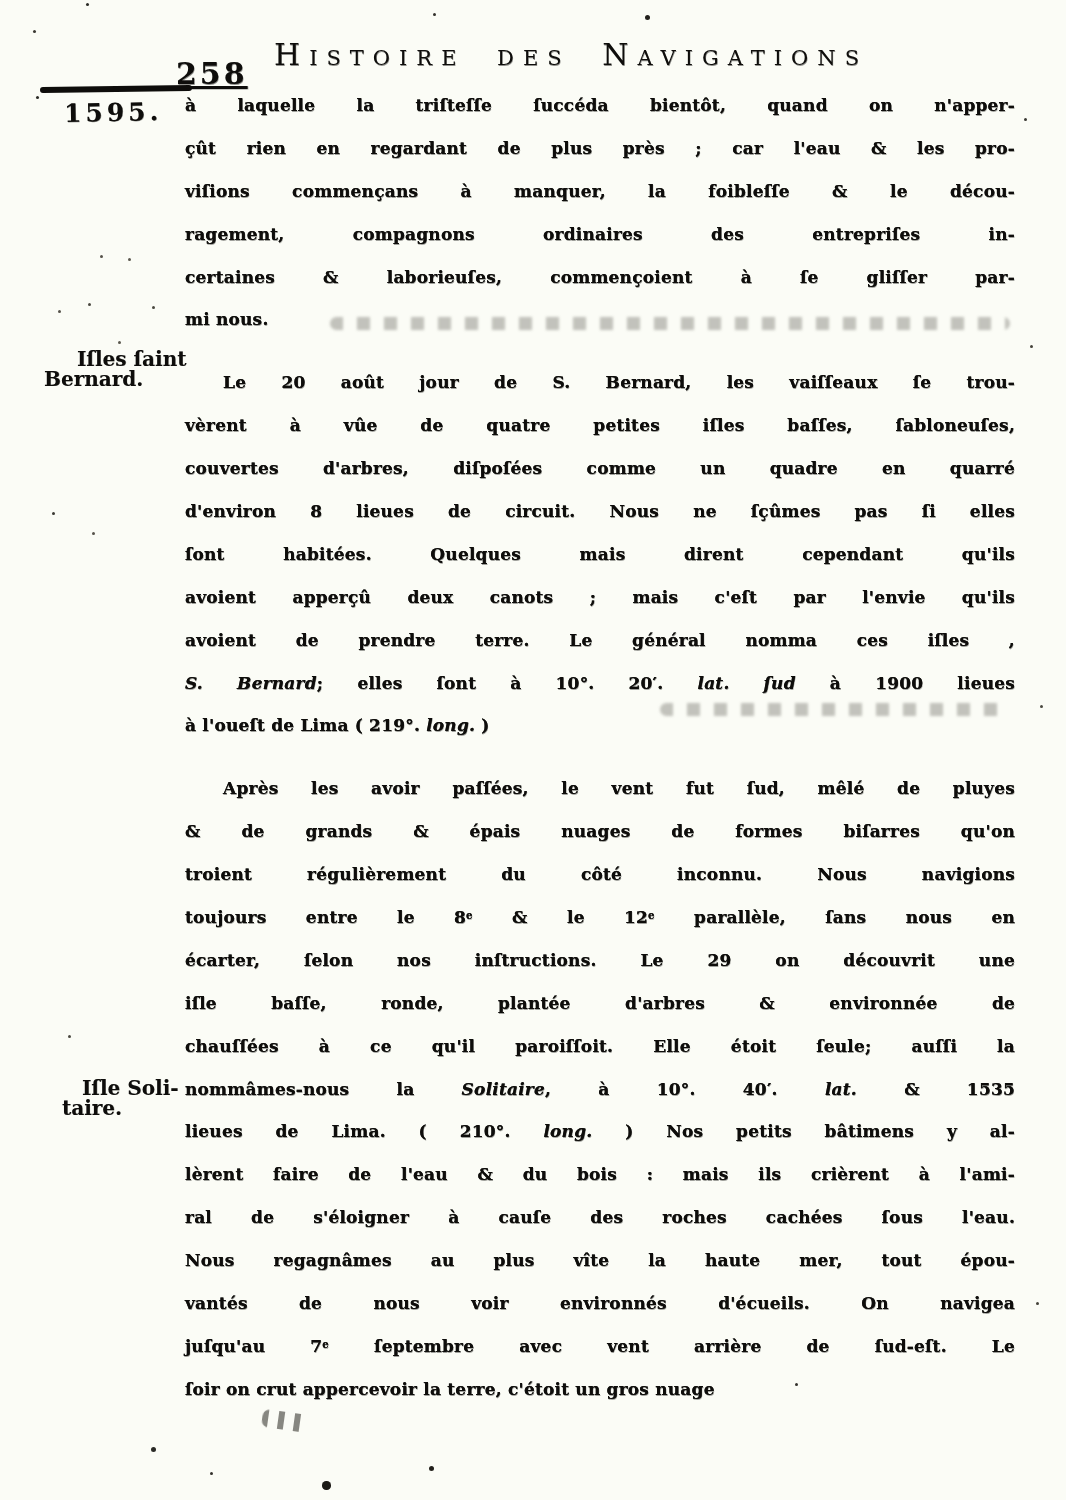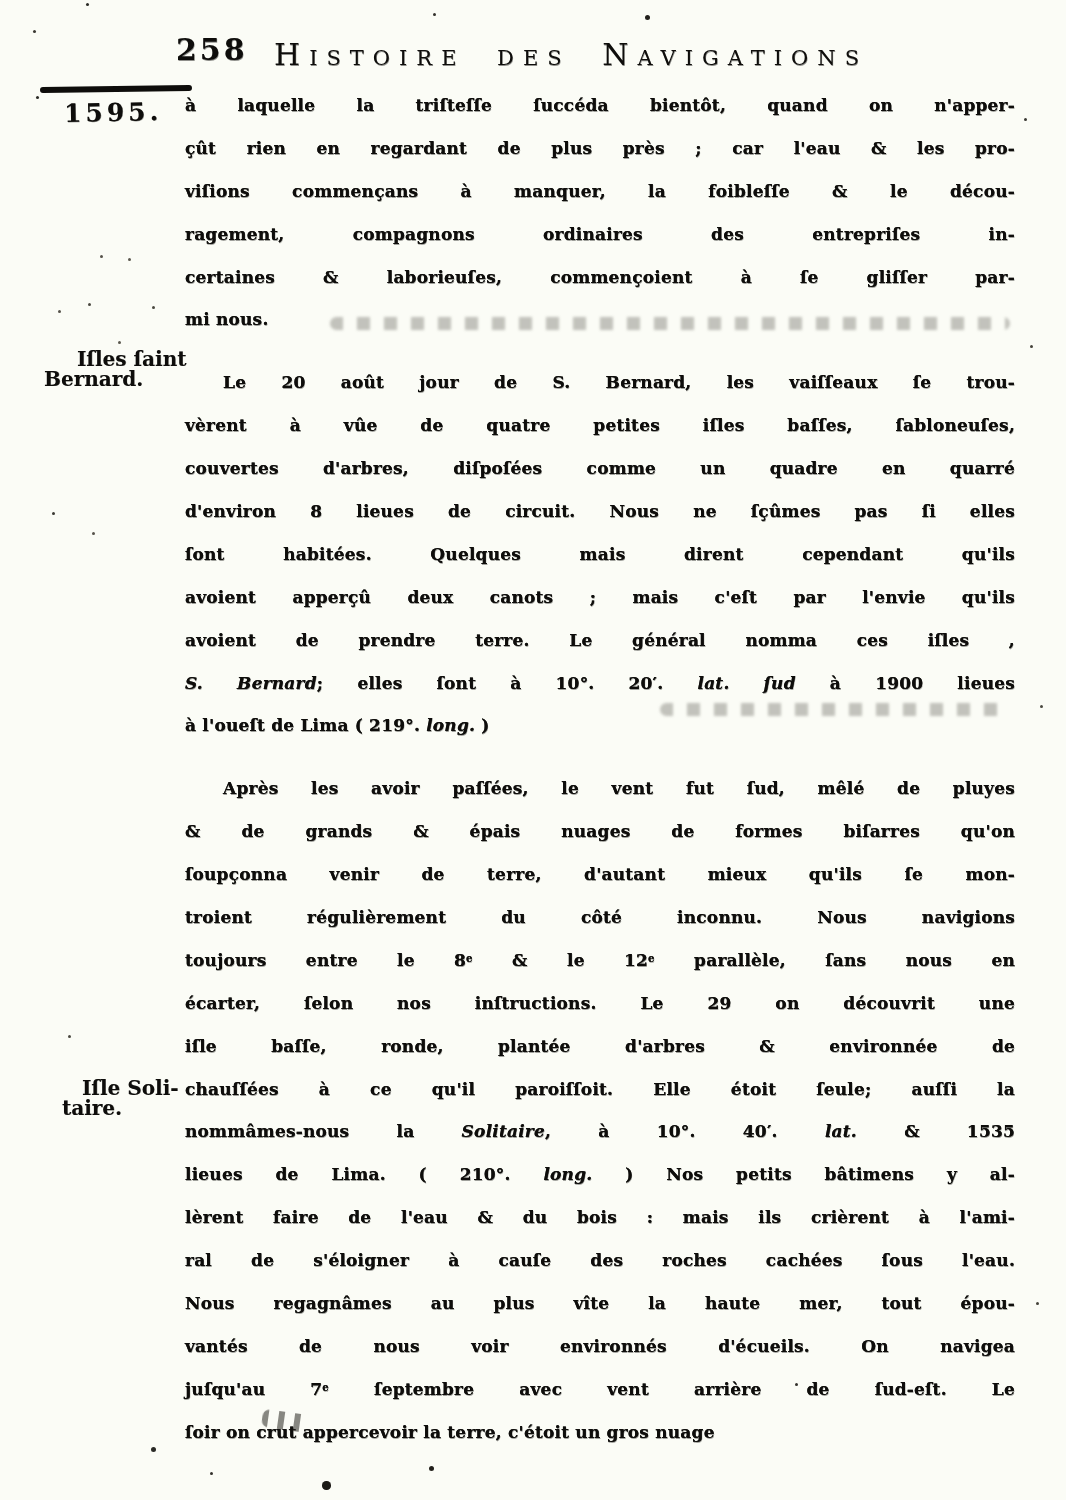--- a/index.html
+++ b/index.html
@@ -11,23 +11,24 @@
   .page{
     position:relative;
     width:1066px;height:1500px;
     background:var(--paper);
     color:var(--ink);
     font-family:"DejaVu Serif", serif;
     overflow:hidden;
   }
   
   .pagenum{
-    position:absolute;left:176px;top:32px;
+    position:absolute;left:176px;top:56px;
     font-size:30px;font-weight:700;letter-spacing:3px;
     text-shadow:0.5px 0.5px 0 rgba(10,10,8,.45);
+    text-decoration:underline;
   }
   .head-title{
     position:absolute;left:274px;top:37px;
     font-size:30px;font-weight:400;
     font-variant:small-caps;
     letter-spacing:9px;word-spacing:13px;
     text-shadow:0.5px 0.5px 0 rgba(10,10,8,.45);
     white-space:nowrap;
   }
   
@@ -136,21 +137,20 @@
       <div class="bline"><span>vèrent à vûe de quatre petites iſles baſſes, ſabloneuſes,</span></div>
       <div class="bline"><span>couvertes d'arbres, diſpoſées comme un quadre en quarré</span></div>
       <div class="bline"><span>d'environ 8 lieues de circuit. Nous ne ſçûmes pas ſi elles</span></div>
       <div class="bline"><span>ſont habitées. Quelques mais dirent cependant qu'ils</span></div>
       <div class="bline"><span>avoient apperçû deux canots ; mais c'eſt par l'envie qu'ils</span></div>
       <div class="bline"><span>avoient de prendre terre. Le général nomma ces iſles ,</span></div>
       <div class="bline"><span class="it">S. Bernard</span><span>; elles ſont à 10°. 20′. </span><span class="it">lat. ſud</span><span> à 1900 lieues</span></div>
       <div class="bline para-end"><span>à l'oueſt de Lima ( 219°. </span><span class="it">long.</span><span> )</span></div>
       <div class="bline indent"><span>Après les avoir paſſées, le vent fut ſud, mêlé de pluyes</span></div>
       <div class="bline"><span>&amp; de grands &amp; épais nuages de formes biſarres qu'on</span></div>
-      <div class="bline"><span>ſoupçonna venir de terre, d'autant mieux qu'ils ſe mon-</span></div>
       <div class="bline"><span>troient régulièrement du côté inconnu. Nous navigions</span></div>
       <div class="bline"><span>toujours entre le 8</span><span class="sup">e</span><span> &amp; le 12</span><span class="sup">e</span><span> parallèle, ſans nous en</span></div>
       <div class="bline"><span>écarter, ſelon nos inſtructions. Le 29 on découvrit une</span></div>
       <div class="bline"><span>iſle baſſe, ronde, plantée d'arbres &amp; environnée de</span></div>
       <div class="bline"><span>chauſſées à ce qu'il paroiſſoit. Elle étoit ſeule; auſſi la</span></div>
       <div class="bline"><span>nommâmes-nous la </span><span class="it">Solitaire</span><span>, à 10°. 40′. </span><span class="it">lat.</span><span> &amp; 1535</span></div>
       <div class="bline"><span>lieues de Lima. ( 210°. </span><span class="it">long.</span><span> ) Nos petits bâtimens y al-</span></div>
       <div class="bline"><span>lèrent faire de l'eau &amp; du bois : mais ils crièrent à l'ami-</span></div>
       <div class="bline"><span>ral de s'éloigner à cauſe des roches cachées ſous l'eau.</span></div>
       <div class="bline"><span>Nous regagnâmes au plus vîte la haute mer, tout épou-</span></div>

